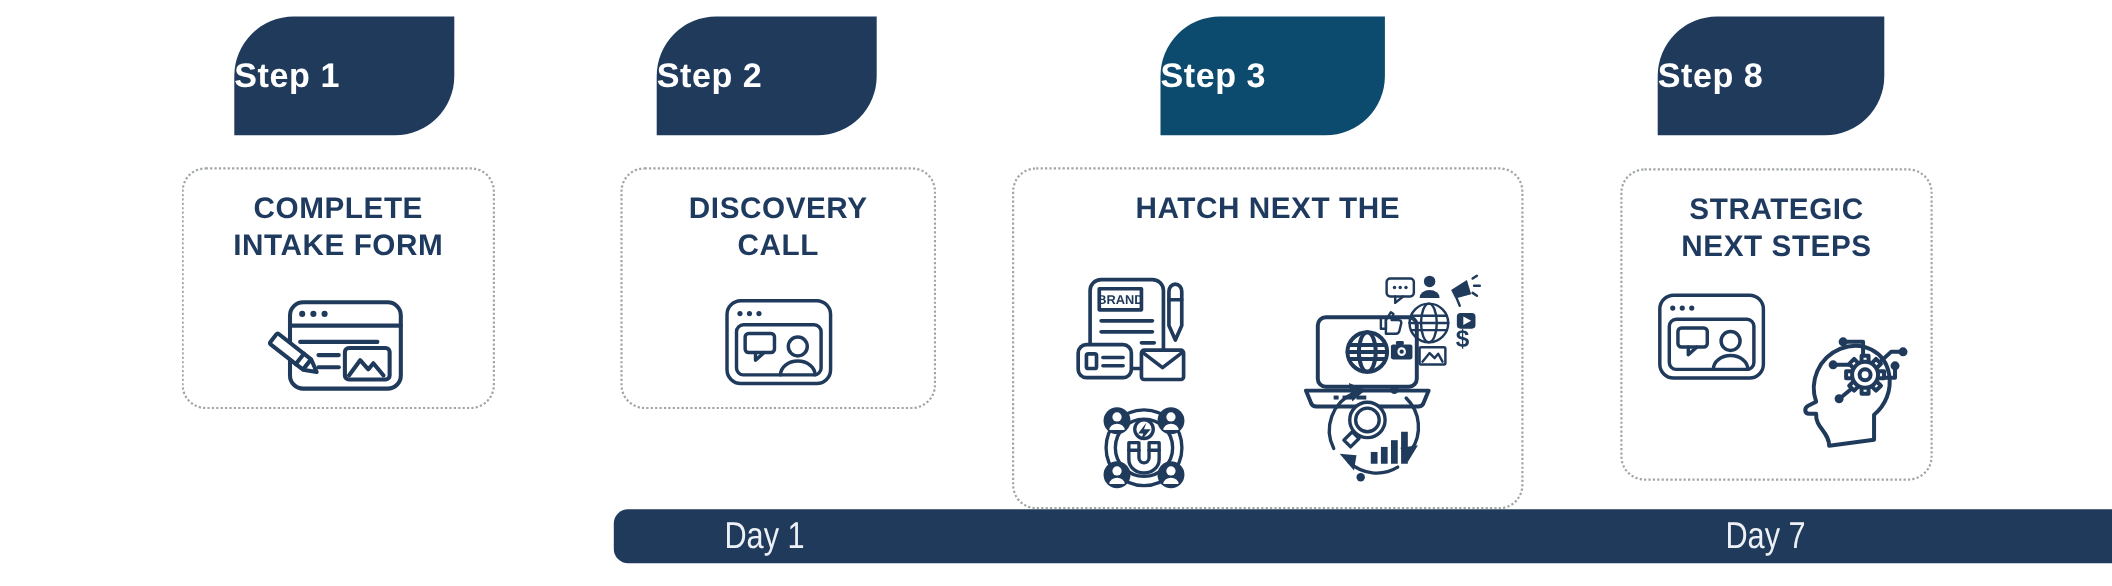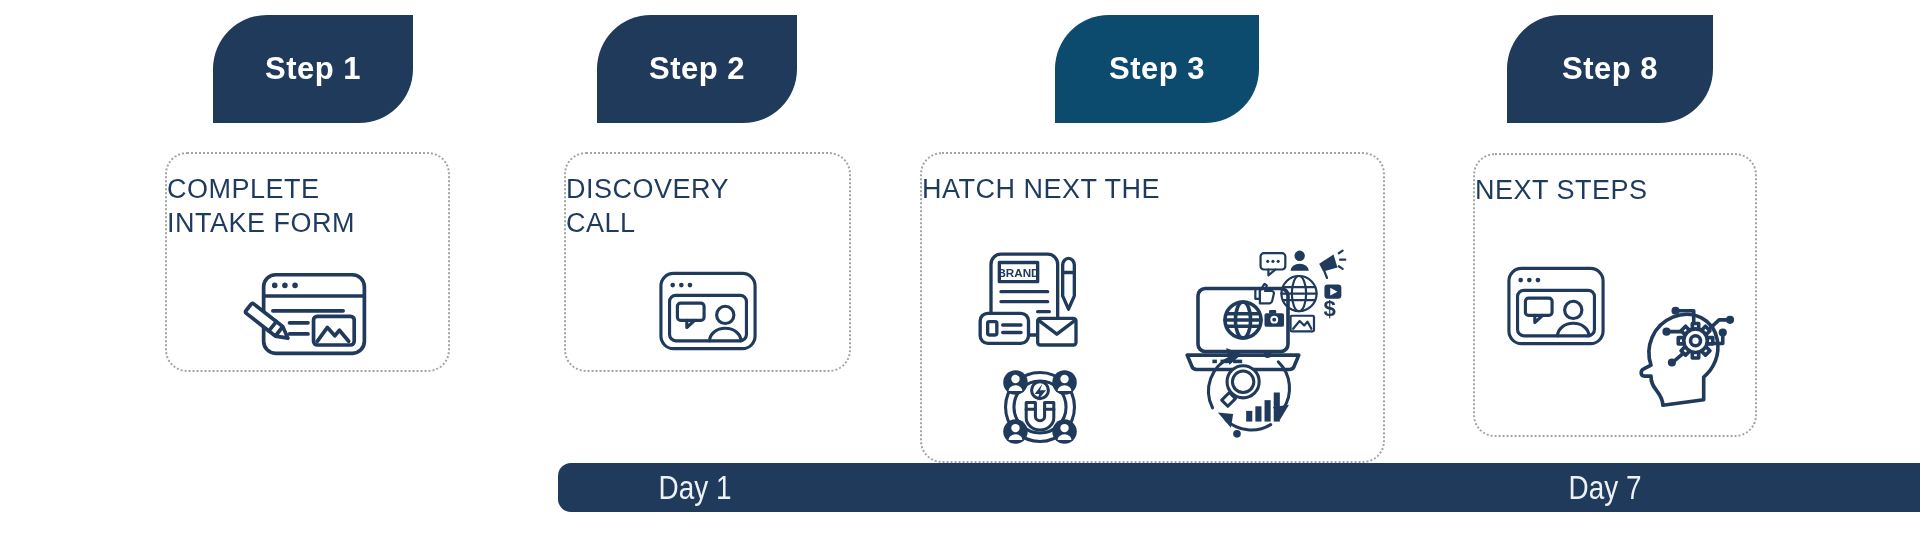--- a/index.html
+++ b/index.html
@@ -1,26 +1,26 @@
 <!DOCTYPE html>
 <html><head>
 <meta charset="utf-8">
 <style>
   html,body{margin:0;padding:0}
   body{width:1920px;height:533px;background:#ffffff;font-family:"Liberation Sans",sans-serif}
   #canvas{position:relative;width:1920px;height:533px;background:#ffffff;overflow:hidden}
 
   .tab{position:absolute;top:15px;height:108px;border-radius:54px 0 54px 0;background:#203a5c;
-       display:flex;align-items:center;justify-content:center}
+       display:flex;align-items:center;justify-content:flex-start}
   .tab .tab-label{color:#ffffff;font-size:31px;font-weight:bold;letter-spacing:.5px}
   .tab.orange{background:#0c4a6e}
 
   .card{position:absolute;top:152px;background:#ffffff;border:2.5px dotted #a0a6a4;border-radius:22px;box-sizing:border-box}
-  .card .title{position:absolute;top:18px;left:0;right:0;text-align:left;color:#1e3a5f;
-               font-size:27px;font-weight:normal;letter-spacing:.5px;line-height:34px}
+  .card .title{position:absolute;top:18px;left:0;right:0;text-align:center;color:#1e3a5f;
+               font-size:27px;font-weight:bold;letter-spacing:.5px;line-height:34px}
 
   .icon-abs{position:absolute}
   .center-x{left:50%;transform:translateX(-50%)}
 
   .bar{position:absolute;left:558px;top:463px;width:1424px;height:49px;background:#203a5c;border-radius:13px;z-index:5}
   .day{position:absolute;top:5px;color:#edf1f6;font-size:34px;transform:translateX(-50%) scaleX(.82);white-space:nowrap}
   .day1{left:137px}
   .day7{left:1047px}
 
   svg{overflow:visible;display:block}
@@ -214,20 +214,21 @@
         <rect class="f" x="60" y="90" width="8" height="14"></rect>
         <rect class="f" x="72" y="84" width="8" height="20"></rect>
         <rect class="f" x="84" y="76" width="8" height="28"></rect>
         <rect class="f" x="96" y="66" width="8" height="38"></rect>
       </g>
     </svg>
   </div>
 
   <div class="card" style="left:1473px;top:153px;width:284px;height:284px">
     <div class="title">
+      <div>STRATEGIC</div>
       <div>NEXT STEPS</div>
     </div>
 
     <svg class="icon-abs" style="left:30px;top:110px" width="102" height="82" viewBox="0 0 130 104">
       <g class="ln">
         <rect x="5" y="4" width="120" height="96" rx="16"></rect>
         <circle class="f" cx="20" cy="19" r="3"></circle>
           <circle class="f" cx="31" cy="19" r="3"></circle>
           <circle class="f" cx="42" cy="19" r="3"></circle>
         <rect x="16" y="32" width="98" height="58" rx="8"></rect>

